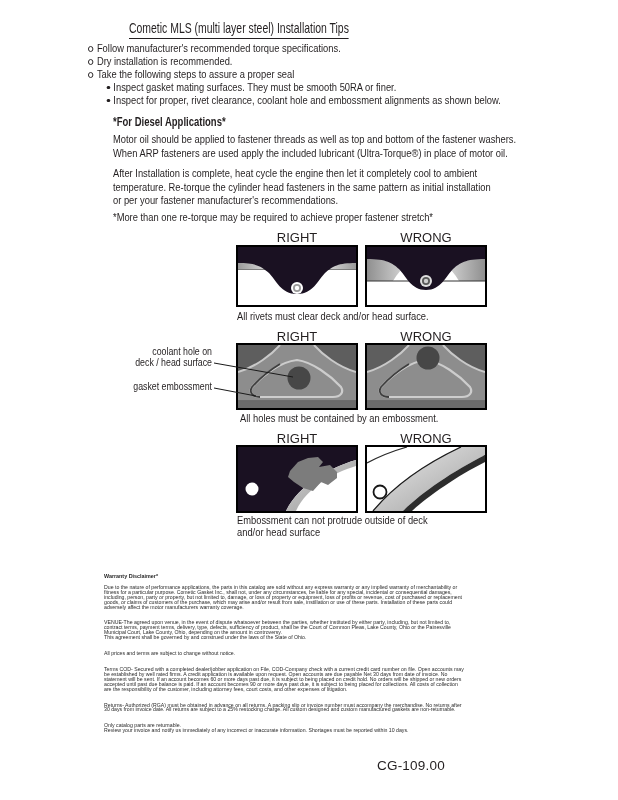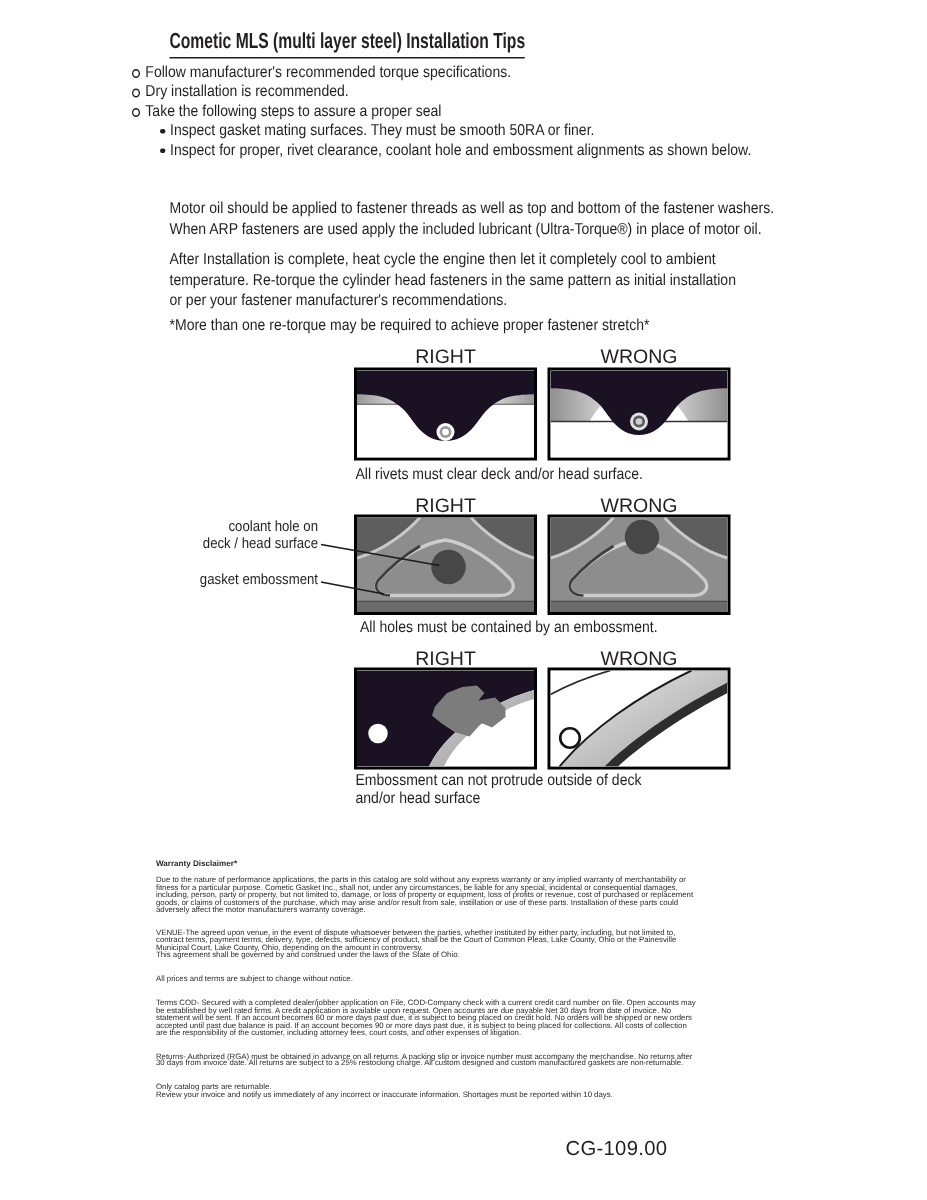--- a/index.html
+++ b/index.html
@@ -5,21 +5,21 @@
   html,body{margin:0;padding:0;background:#fff;}
   .page{
     position:relative;width:618px;height:800px;background:#ffffff;overflow:hidden;
     font-family:"Liberation Sans","DejaVu Sans",sans-serif;color:#231f20;
   }
   .abs{position:absolute;}
   
   .cond{transform:scaleX(.89);transform-origin:0 0;white-space:nowrap;}
   .cond-r{transform:scaleX(.88);transform-origin:100% 0;}
   .title{
-    left:113px;top:20px;font-size:14.5px;font-weight:bold;
+    left:129px;top:20px;font-size:14.5px;font-weight:normal;
   }
   .title .inner{display:inline-block;transform:scaleX(.72);transform-origin:0 0;
     border-bottom:1.6px solid #231f20;padding-bottom:2px;white-space:nowrap;}
   .tips{left:88px;top:42px;font-size:10.5px;line-height:13px;}
   .tip-row{display:flex;align-items:flex-start;}
   .tip-row.sub{margin-left:21px;}
   .marker{flex:0 0 auto;width:4px;height:4px;border:1px solid #231f20;border-radius:50%;
     margin:4px 4px 0 0;}
   .marker.filled{background:#231f20;width:3.5px;height:3.5px;border:0;margin-top:4.5px;}
   .diesel-h{left:113px;top:115px;font-size:12.5px;font-weight:bold;}
@@ -62,20 +62,23 @@
     <div class="tip-row sub">
       <span class="marker filled"></span>
       <span>Inspect gasket mating surfaces.  They must be smooth 50RA or finer.</span>
     </div>
     <div class="tip-row sub">
       <span class="marker filled"></span>
       <span>Inspect for proper, rivet clearance, coolant hole and embossment alignments as shown below.</span>
     </div>
   </div>
 
+  <div class="abs diesel-h">
+    <span class="inner">*For Diesel Applications*</span>
+  </div>
   <div class="abs body-par cond" style="left:113px;top:133px;">
     <div class="ln">Motor oil should be applied to fastener threads as well as top and bottom of the fastener washers.</div>
     <div class="ln">When ARP fasteners are used apply the included lubricant (Ultra-Torque®) in place of motor oil.</div>
   </div>
   <div class="abs body-par cond" style="left:113px;top:167px;">
     <div class="ln">After Installation is complete, heat cycle the engine then let it completely cool to ambient</div>
     <div class="ln">temperature. Re-torque the cylinder head fasteners in the same pattern as initial installation</div>
     <div class="ln">or per your fastener manufacturer's recommendations.</div>
   </div>
   <div class="abs body-par cond" style="left:113px;top:211px;">

